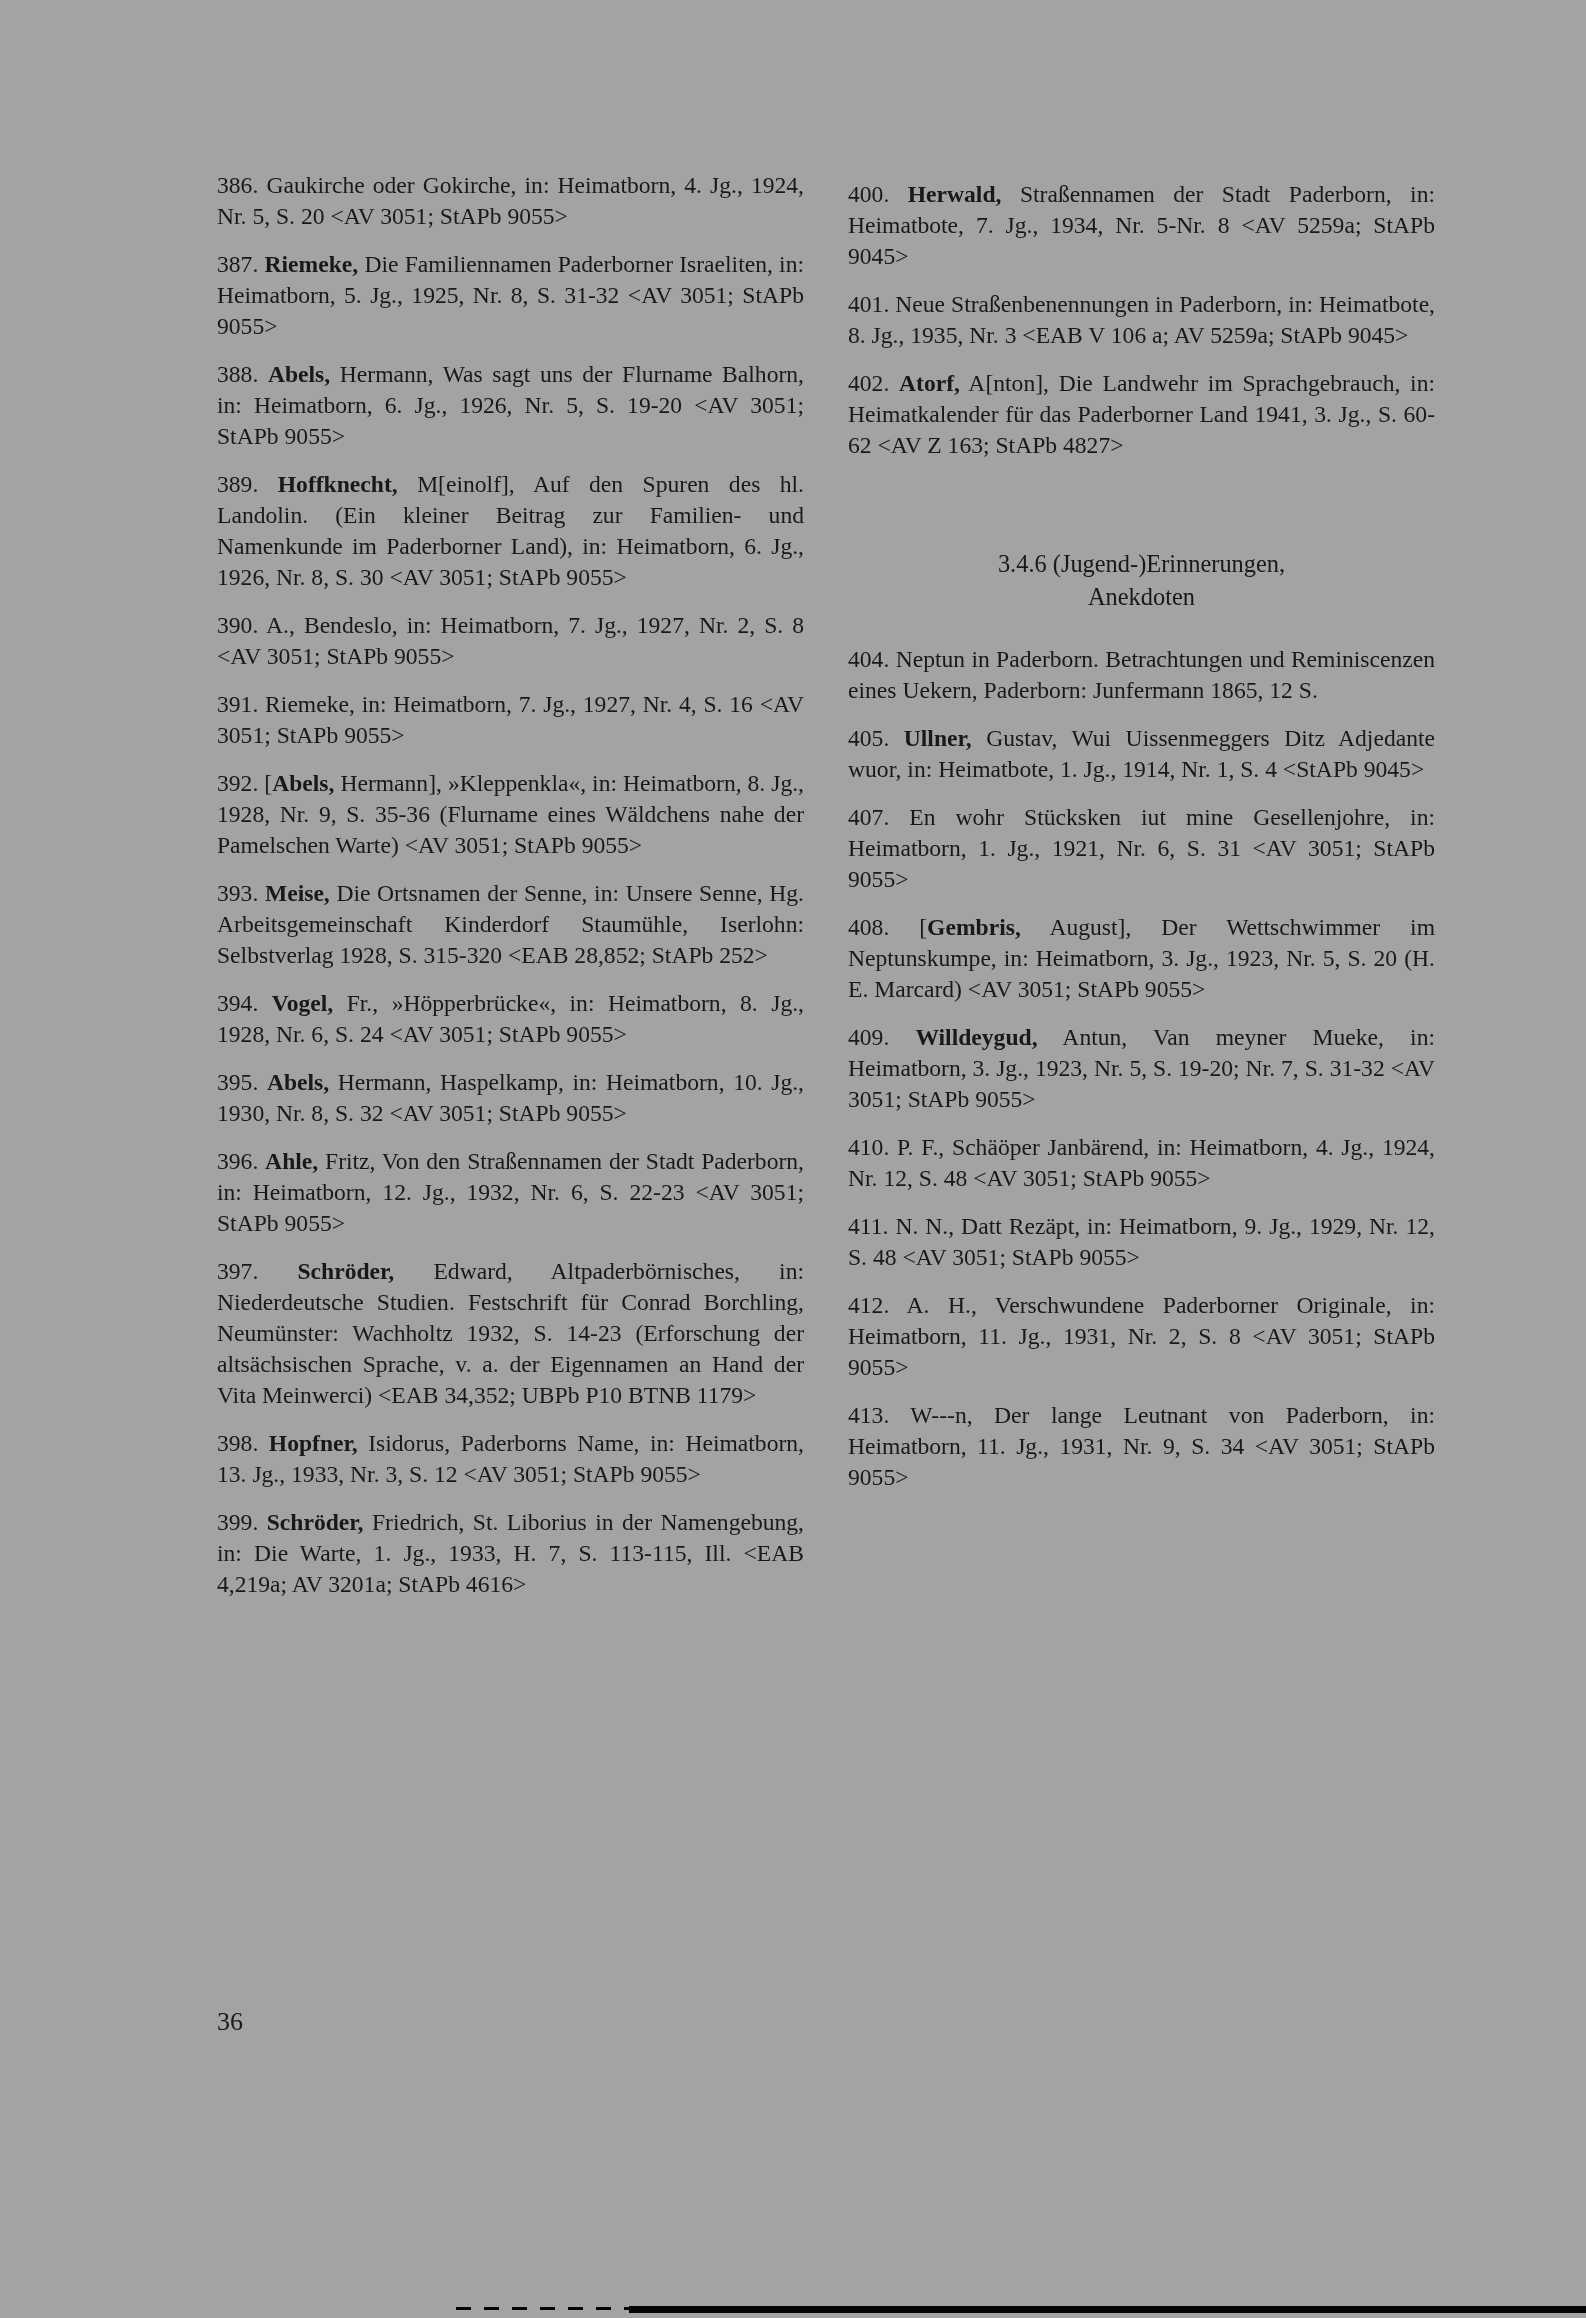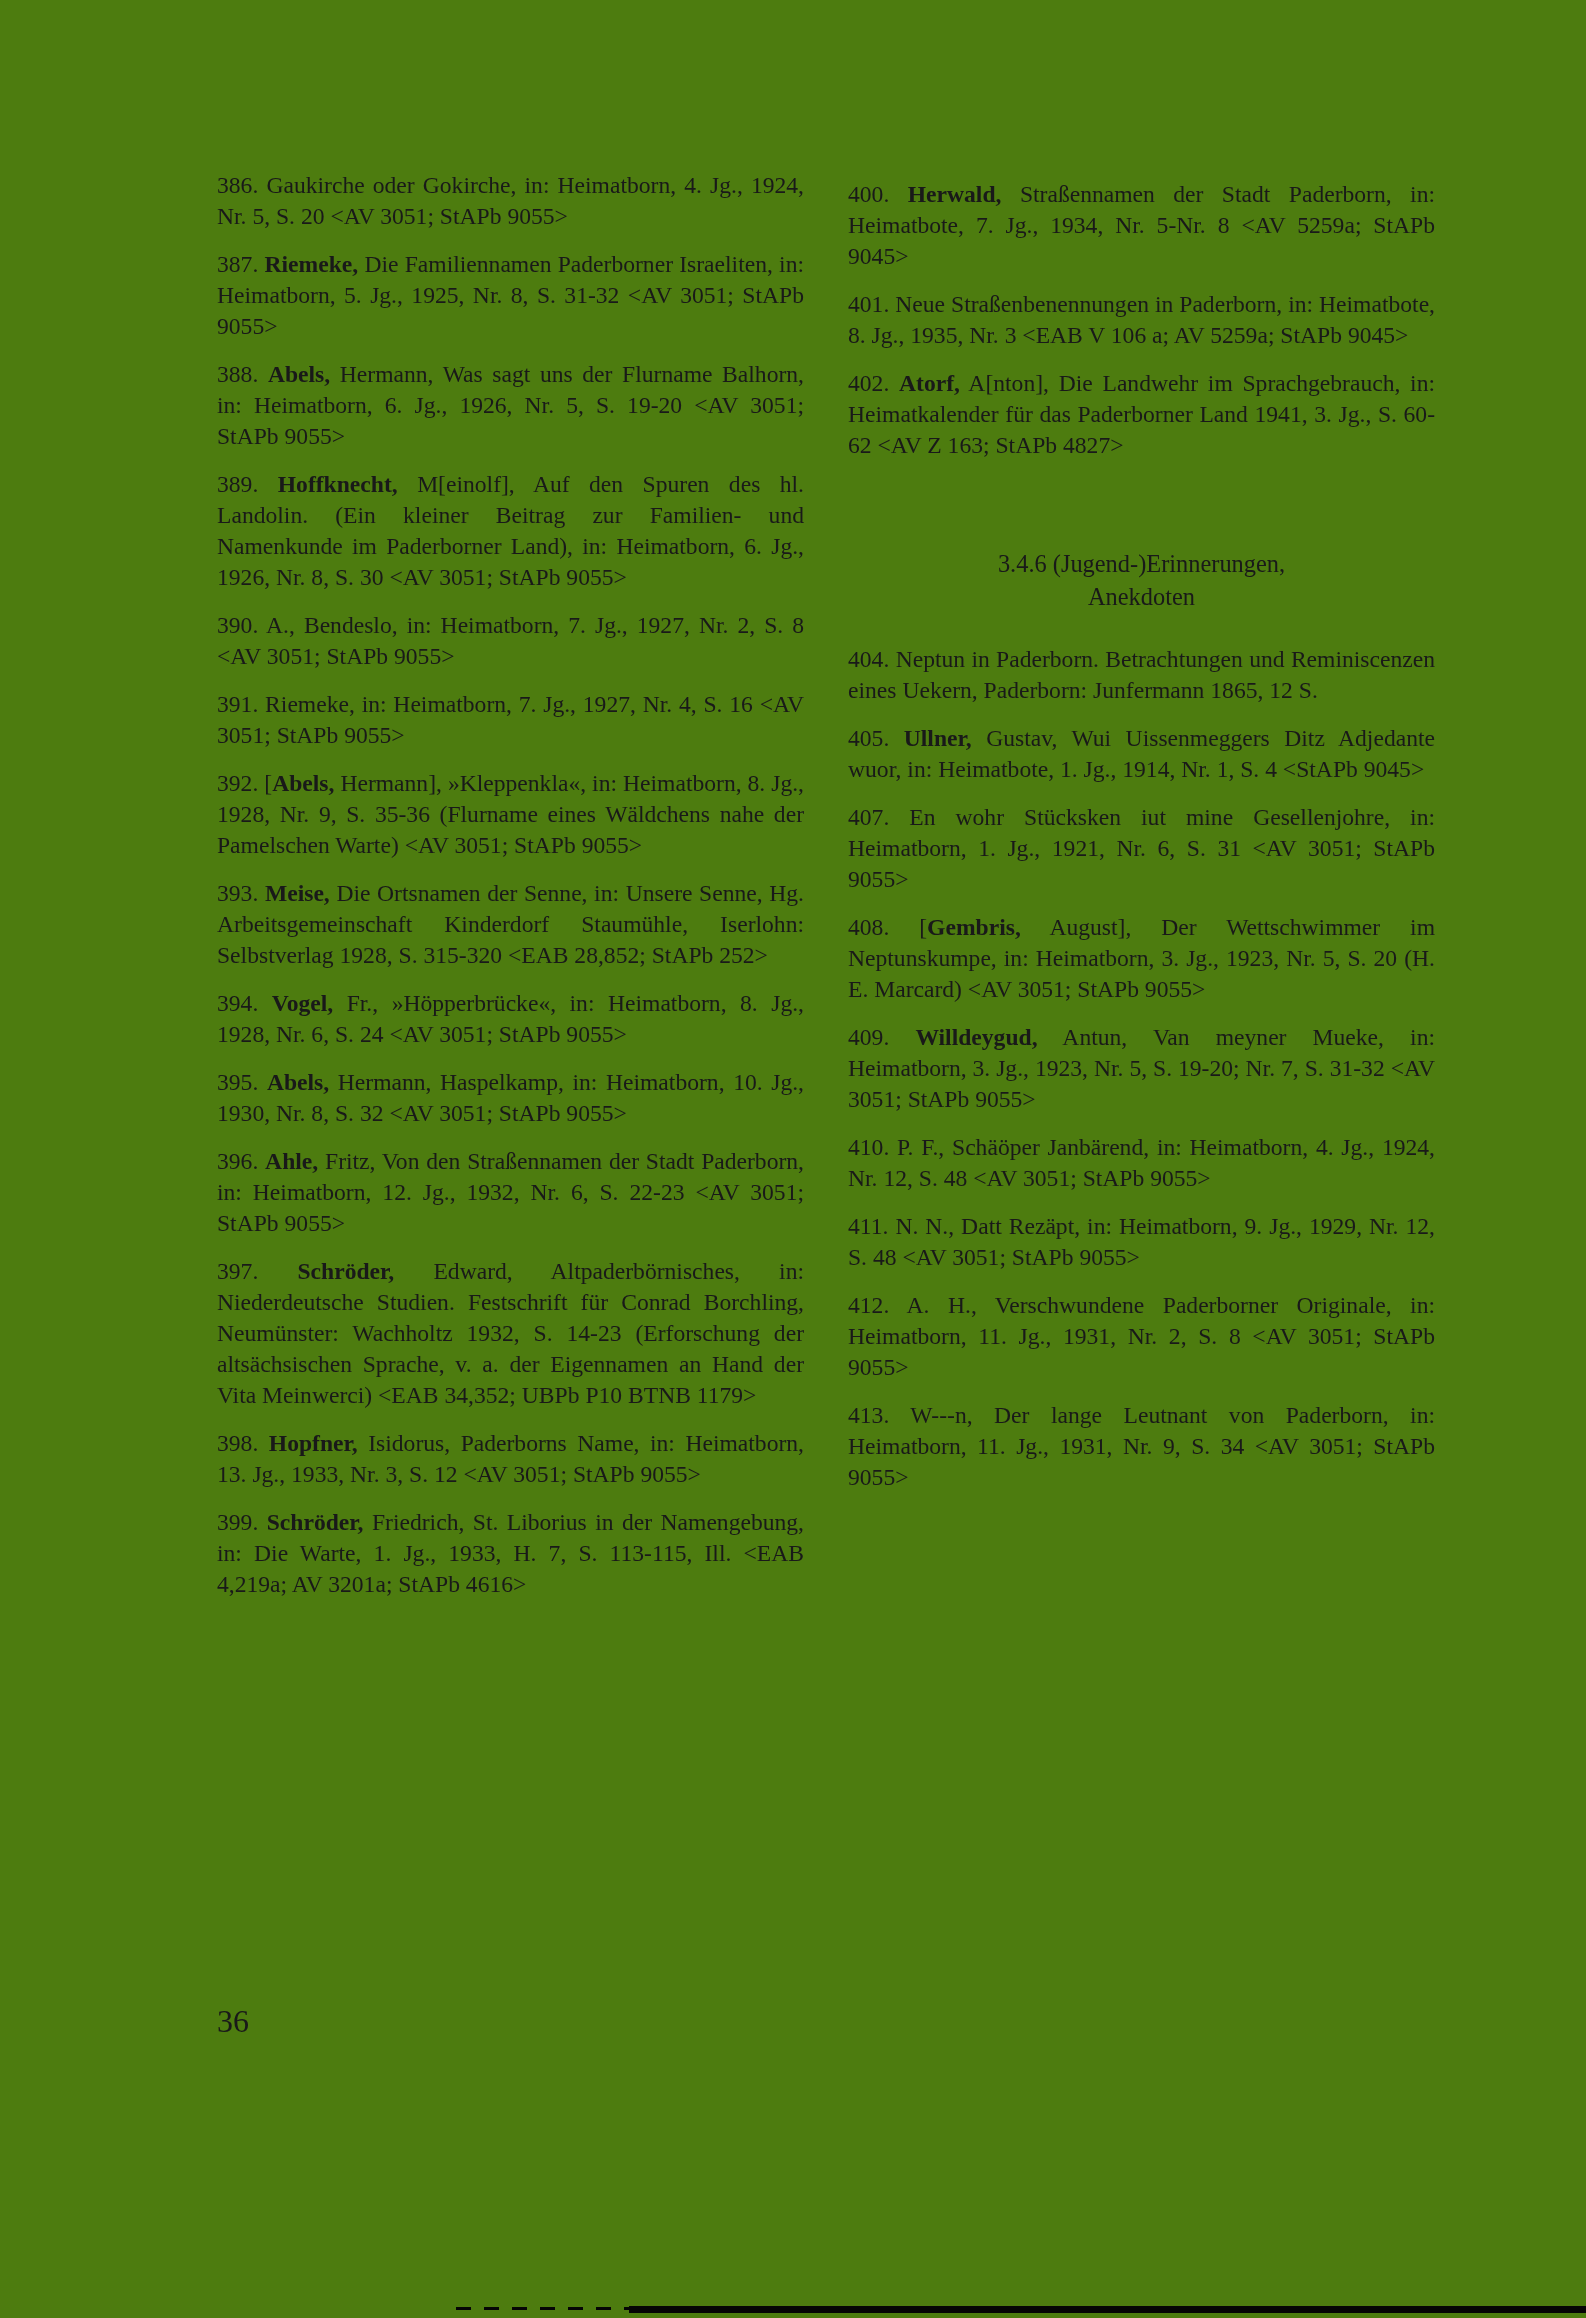--- a/index.html
+++ b/index.html
@@ -11,21 +11,21 @@
     height: 2319px;
     position: relative;
     background: #fcfcfa;
     font-family: "Liberation Serif", "DejaVu Serif", serif;
     color: #191919;
     overflow: hidden;
   }
   .page {
     position: absolute;
     inset: 0;
-    background: #4d7c0f;
+    background: #a3a3a3;
   }
   .col {
     position: absolute;
     top: 170px;
     width: 587px;
     font-size: 23.6px;
     line-height: 31px;
     text-align: justify;
   }
   .col-left  { left: 217px; }
@@ -40,21 +40,21 @@
     font-size: 24.4px;
     line-height: 33px;
     font-weight: normal;
     text-align: center;
     margin: 86px 24.4px 31px 24.4px;
   }
   .page-number {
     position: absolute;
     left: 217px;
     top: 2006px;
-    font-size: 32px;
+    font-size: 26px;
     line-height: 31px;
   }
   .scan-line-solid {
     position: absolute;
     left: 629px;
     right: 0;
     bottom: 6.5px;
     height: 6.5px;
     background: #050505;
   }

